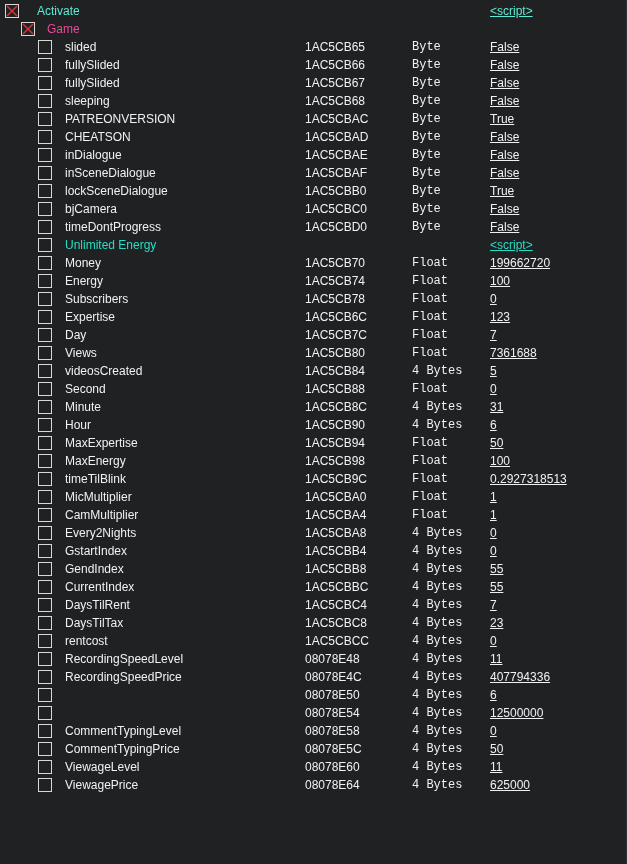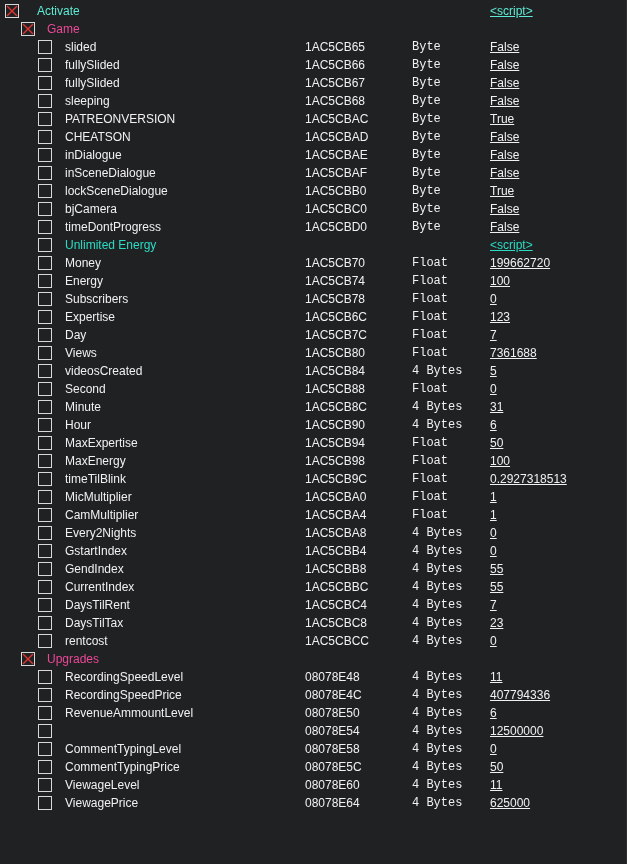--- a/index.html
+++ b/index.html
@@ -282,45 +282,35 @@
       <span class="value c-white">23</span>
     </div>
     <div class="row">
       <span class="checkbox cb-i2"></span>
       <span class="label lb-i2 c-white">rentcost</span>
       <span class="addr c-white">1AC5CBCC</span>
       <span class="vtype c-white">4 Bytes</span>
       <span class="value c-white">0</span>
     </div>
     <div class="row">
-      <span class="checkbox cb-i1">
-        <svg viewBox="0 0 12 12">
-          <line x1="1" y1="1" x2="11" y2="11" stroke="#dd3333" stroke-width="1.4"></line>
-          <line x1="11" y1="1" x2="1" y2="11" stroke="#dd3333" stroke-width="1.4"></line>
-        </svg>
-      </span>
-      <span class="label lb-i1 c-yellow">Upgrades</span>
-    </div>
-    <div class="row">
       <span class="checkbox cb-i2"></span>
       <span class="label lb-i2 c-white">RecordingSpeedLevel</span>
       <span class="addr c-white">08078E48</span>
       <span class="vtype c-white">4 Bytes</span>
       <span class="value c-white">11</span>
     </div>
     <div class="row">
       <span class="checkbox cb-i2"></span>
       <span class="label lb-i2 c-white">RecordingSpeedPrice</span>
       <span class="addr c-white">08078E4C</span>
       <span class="vtype c-white">4 Bytes</span>
       <span class="value c-white">407794336</span>
     </div>
     <div class="row">
       <span class="checkbox cb-i2"></span>
-      <span class="label lb-i2 c-white">RevenueAmmountLevel</span>
       <span class="addr c-white">08078E50</span>
       <span class="vtype c-white">4 Bytes</span>
       <span class="value c-white">6</span>
     </div>
     <div class="row">
       <span class="checkbox cb-i2"></span>
       <span class="addr c-white">08078E54</span>
       <span class="vtype c-white">4 Bytes</span>
       <span class="value c-white">12500000</span>
     </div>

